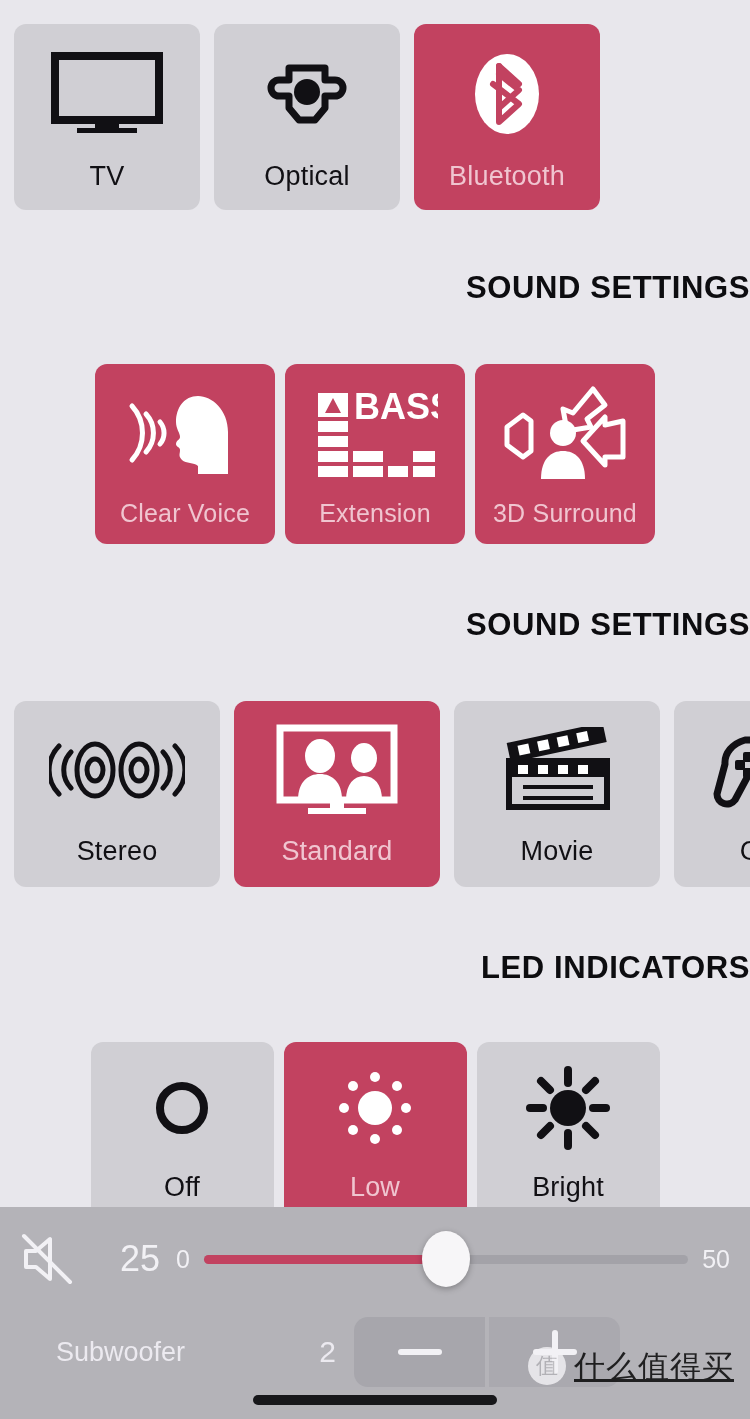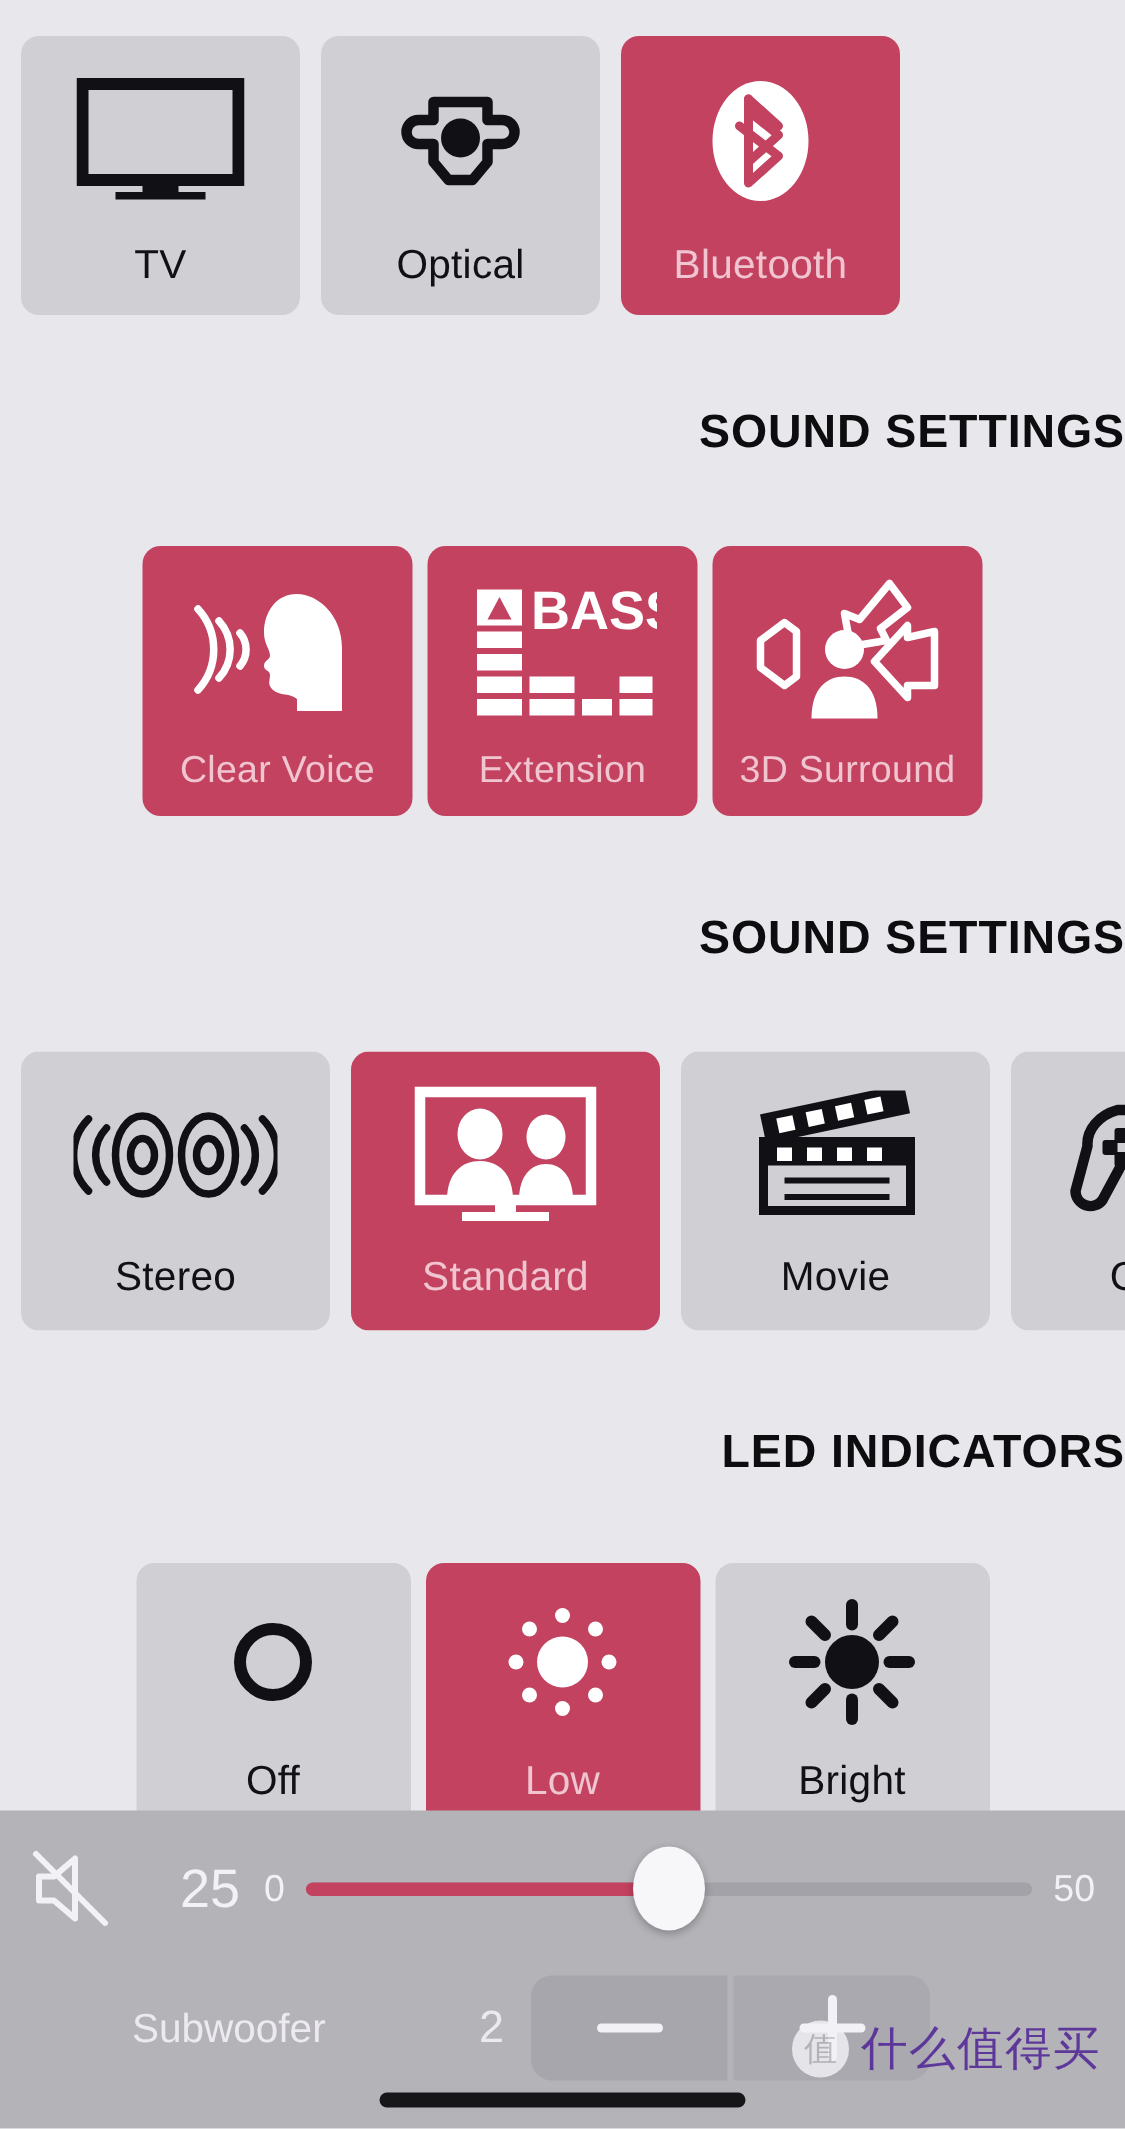--- a/index.html
+++ b/index.html
@@ -177,21 +177,21 @@
     margin-left: -24px;
     border-radius: 50%;
     background: #f7f6f8;
     box-shadow: 0 2px 6px rgba(0,0,0,0.28);
   }
 
   .sub-row {
     display: flex;
     align-items: center;
     height: 82px;
-    padding-left: 88px;
+    padding-left: 56px;
     padding-right: 130px;
   }
   .sub-label {
     font-size: 27px;
     color: #eceaf0;
     line-height: 1;
   }
   .sub-value {
     font-size: 30px;
     color: #eceaf0;
@@ -259,24 +259,25 @@
     background: #f3f2f5;
     color: #b4b3b8;
     font-size: 22px;
     display: flex;
     align-items: center;
     justify-content: center;
     font-family: "DejaVu Sans", sans-serif;
   }
   .wm-text {
     font-size: 31px;
-    color: #4c1d95;
+    color: #000000;
     letter-spacing: 1px;
     font-family: "DejaVu Sans", sans-serif;
     line-height: 1;
+    text-decoration: underline;
   }
 </style>
 </head>
 <body>
 
 <div class="sources">
 
   <div class="card">
     <div class="icon-wrap">
       <svg width="112" height="84" viewBox="0 0 112 84">

